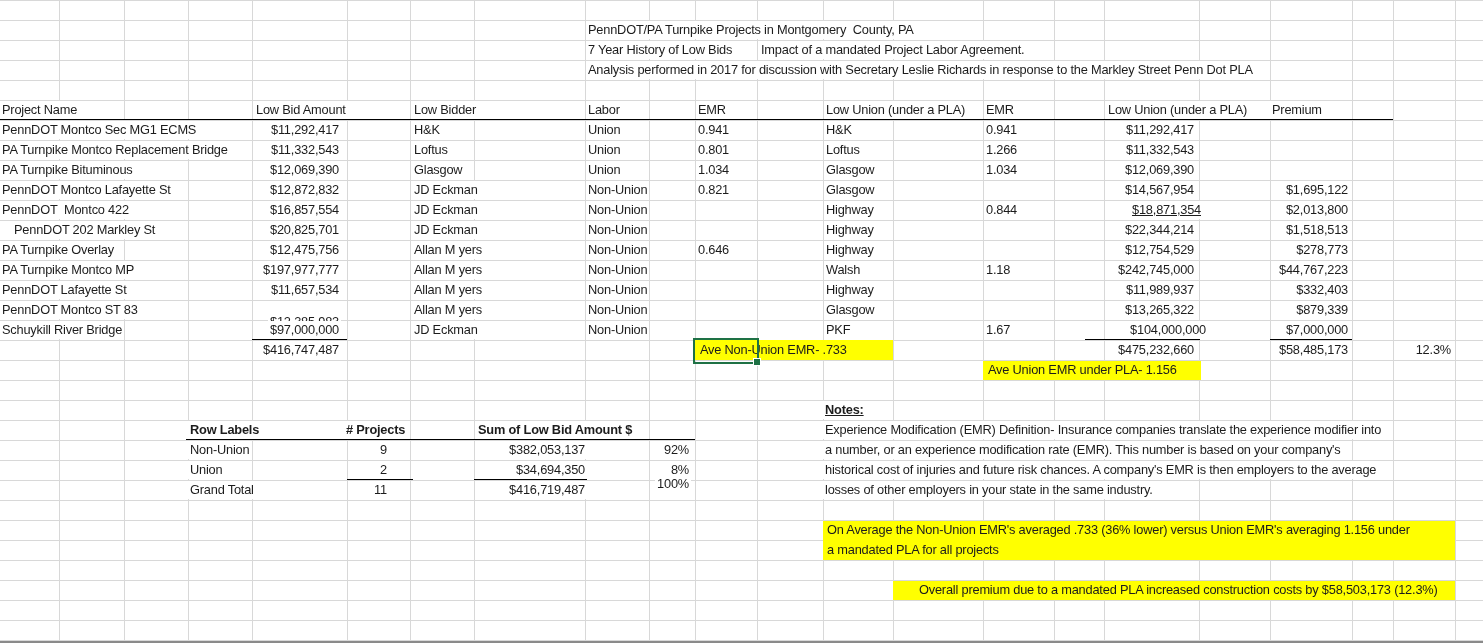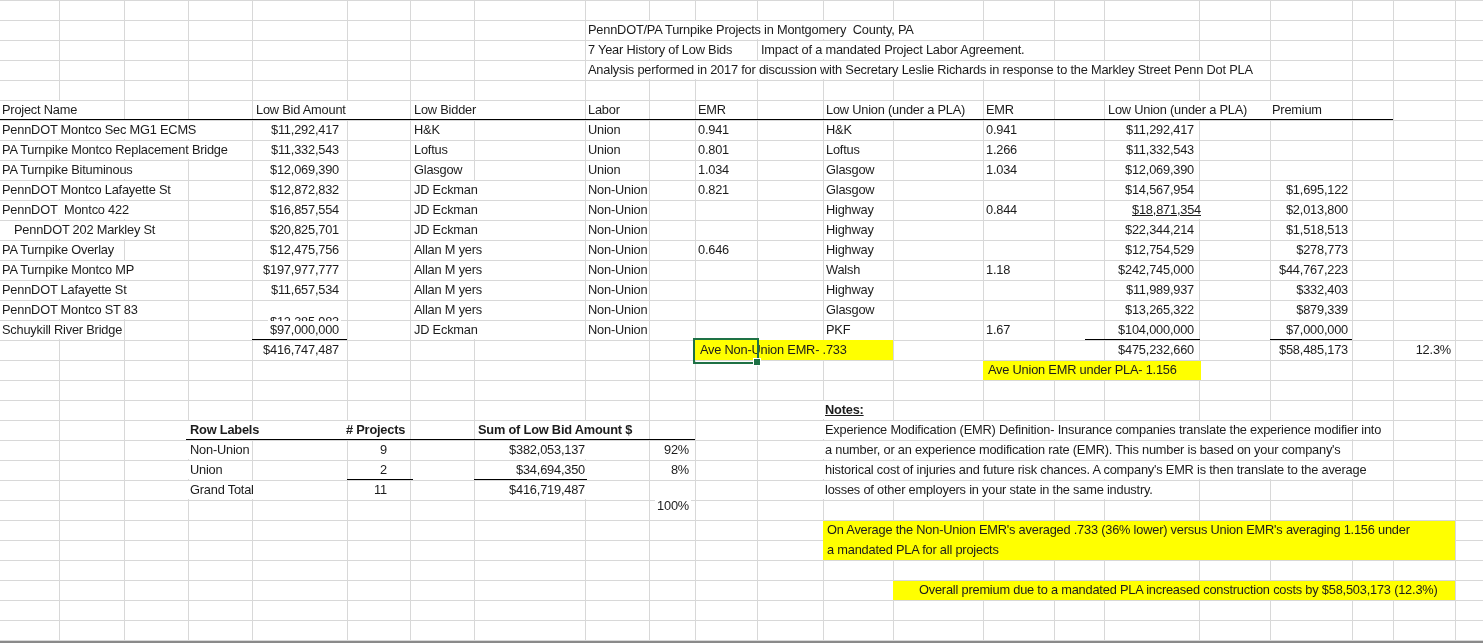--- a/index.html
+++ b/index.html
@@ -153,21 +153,21 @@
       <div class="cell" style="left: 586px; top: 301px;">Non-Union</div>
       <div class="cell" style="left: 824px; top: 301px;">Glasgow</div>
       <div class="cell num" style="right: 287px; top: 301px;">$13,265,322</div>
       <div class="cell num" style="right: 133px; top: 301px;">$879,339</div>
       <div class="cell" style="left: 0px; top: 321px;">Schuykill River Bridge</div>
       <div class="cell num" style="right: 1142px; top: 321px;">$97,000,000</div>
       <div class="cell" style="left: 412px; top: 321px;">JD Eckman</div>
       <div class="cell" style="left: 586px; top: 321px;">Non-Union</div>
       <div class="cell" style="left: 824px; top: 321px;">PKF</div>
       <div class="cell" style="left: 984px; top: 321px;">1.67</div>
-      <div class="cell num" style="right: 287px; top: 321px;">$104,000,000</div>
+      <div class="cell num" style="right: 275px; top: 321px;">$104,000,000</div>
       <div class="cell num" style="right: 133px; top: 321px;">$7,000,000</div>
     </div>
 
   <div class="bline" style="left:252px;top:339px;width:95px"></div>
   <div class="bline" style="left:1085px;top:339px;width:115px"></div>
   <div class="bline" style="left:1270px;top:339px;width:82px"></div>
 
   <div class="cell num" style="right:1142px;top:341px">$416,747,487</div>
   <div class="cell num" style="right:287px;top:341px">$475,232,660</div>
   <div class="cell num" style="right:133px;top:341px">$58,485,173</div>
@@ -191,30 +191,30 @@
       <div class="cell num" style="right: 1094px; top: 441px;">9</div>
       <div class="cell num" style="right: 896px; top: 441px;">$382,053,137</div>
       <div class="cell num" style="right: 792px; top: 441px;">92%</div>
       <div class="cell" style="left: 188px; top: 461px;">Union</div>
       <div class="cell num" style="right: 1094px; top: 461px;">2</div>
       <div class="cell num" style="right: 896px; top: 461px;">$34,694,350</div>
       <div class="cell num" style="right: 792px; top: 461px;">8%</div>
       <div class="cell" style="left: 188px; top: 481px;">Grand Total</div>
       <div class="cell num" style="right: 1094px; top: 481px;">11</div>
       <div class="cell num" style="right: 896px; top: 481px;">$416,719,487</div>
-      <div class="cell num" style="right: 792px; top: 497px;">100%</div>
+      <div class="cell num" style="right: 792px; top: 475px;">100%</div>
     </div>
   <div class="bline" style="left:347px;top:479px;width:66px"></div>
   <div class="bline" style="left:474px;top:479px;width:113px"></div>
 
   <div class="cell bold uline" style="left:823px;top:401px">Notes:</div>
   <div id="notes-lines">
       <div class="cell" style="left: 823px; top: 421px;">Experience Modification (EMR) Definition- Insurance companies translate the experience modifier into</div>
       <div class="cell" style="left: 823px; top: 441px;">a number, or an experience modification rate (EMR). This number is based on your company's</div>
-      <div class="cell" style="left: 823px; top: 461px;">historical cost of injuries and future risk chances. A company's EMR is then translate to the average</div>
+      <div class="cell" style="left: 823px; top: 461px;">historical cost of injuries and future risk chances. A company's EMR is then employers to the average</div>
       <div class="cell" style="left: 823px; top: 481px;">losses of other employers in your state in the same industry.</div>
     </div>
 
   <div class="yrect" style="left:823px;top:521px;width:632px;height:39px"></div>
   <div class="cell on-yellow" style="left:825px;top:521px">On Average the Non-Union EMR's averaged .733 (36% lower) versus Union EMR's averaging 1.156 under</div>
   <div class="cell on-yellow" style="left:825px;top:541px">a mandated PLA for all projects</div>
 
   <div class="yrect" style="left:893px;top:581px;width:562px;height:19px"></div>
   <div class="cell on-yellow" style="left:917px;top:581px">Overall premium due to a mandated PLA increased construction costs by $58,503,173 (12.3%)</div>
 

